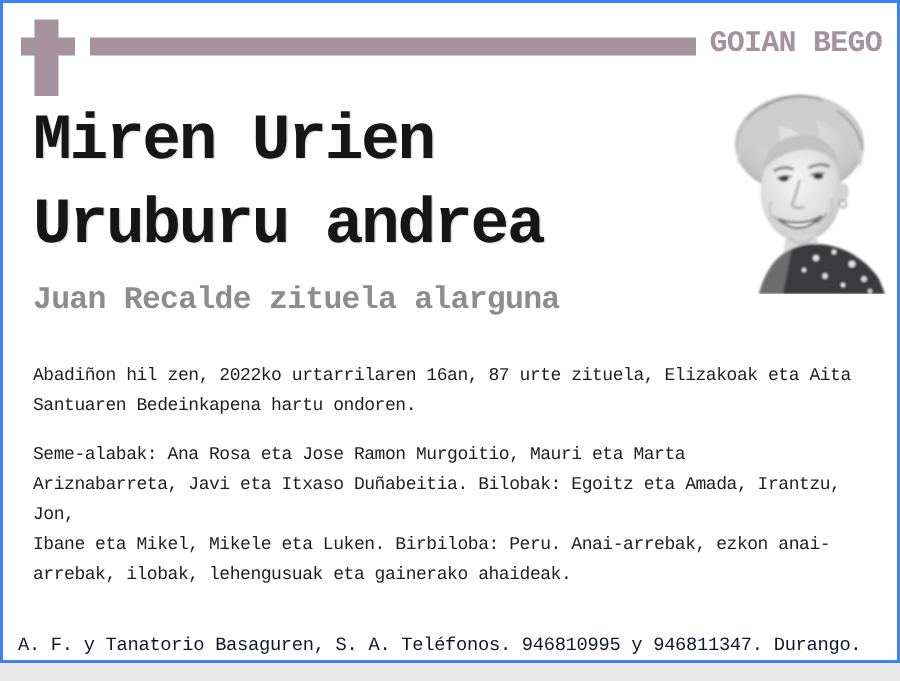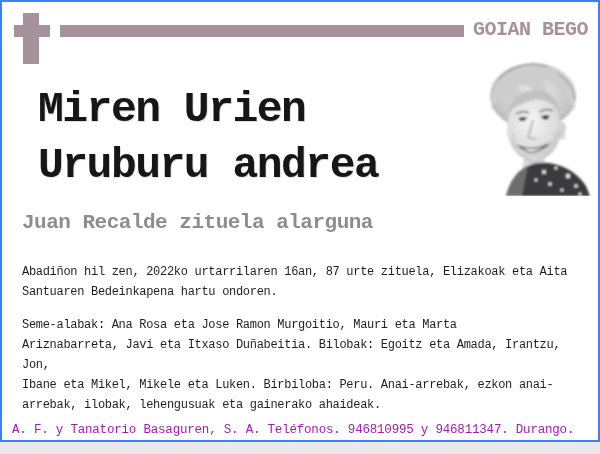--- a/index.html
+++ b/index.html
@@ -42,21 +42,21 @@
     width: 114px; height: 138px;
   }
   .portrait svg { display: block; width: 100%; height: 100%; }
 
   
   .content {
     position: absolute; left: 0; top: 0; right: 0;
     padding: 64px 130px 0 20px;
   }
   .deceased-name {
-    margin: 16px;
+    margin: 0;
     font-size: 43px;
     line-height: 56px;
     font-weight: 700;
     letter-spacing: -1.5px;
     color: #161616;
     white-space: pre-line;
     width: 440px;
     text-shadow: 1px 1px 0 rgba(0,0,0,0.12);
   }
   .relation-subtitle {
@@ -78,21 +78,21 @@
     width: 570px;
   }
   .body-paragraph.first { margin-top: 26px; }
   .body-paragraph.bold { font-weight: 700; letter-spacing: -0.2px; }
 
   
   .footer-line {
     position: absolute; left: 10px; bottom: 3px;
     font-size: 12.5px;
     letter-spacing: -0.2px;
-    color: #a21caf;
+    color: #0f172a;
     white-space: nowrap;
   }
 </style>
 </head>
 <body>
 
 <div class="page" id="page-root" style="--accent: #a6929d;">
 
   <div class="cross-vertical"></div>
   <div class="cross-horizontal"></div>

